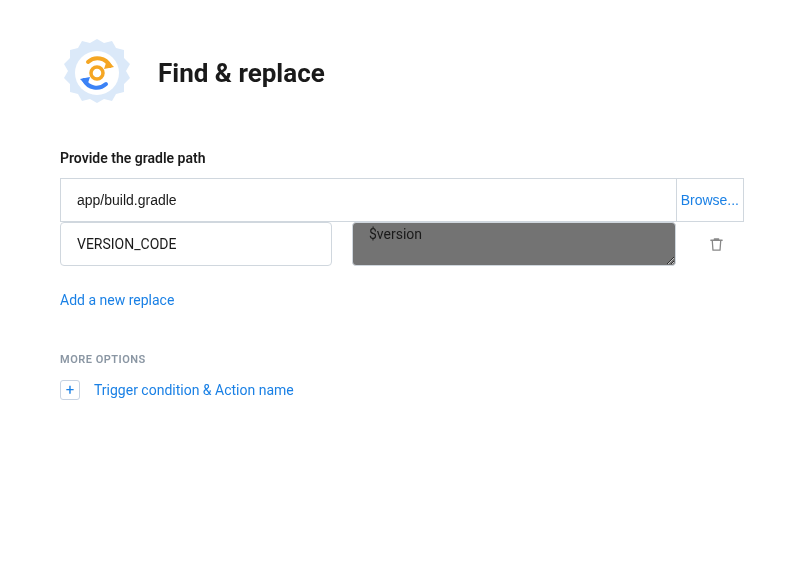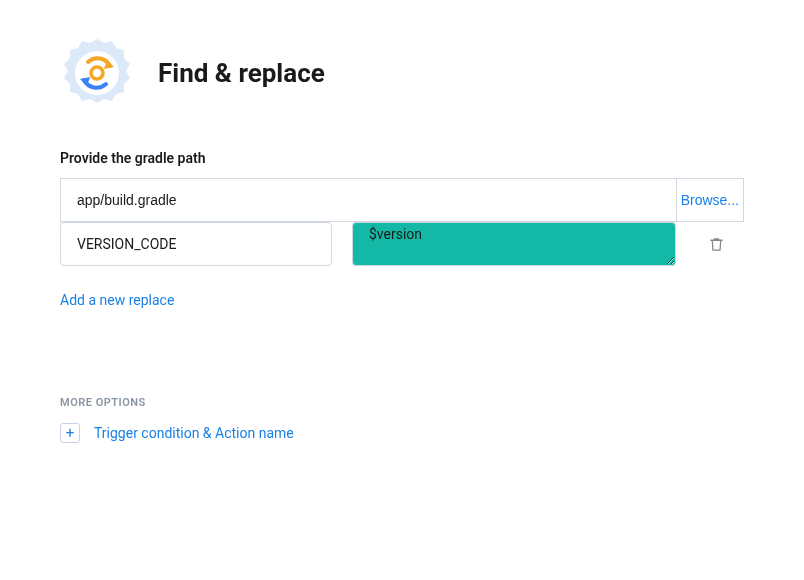--- a/index.html
+++ b/index.html
@@ -82,21 +82,21 @@
       font-family: inherit;
     }
     .replacement-textarea {
       width: 324px;
       border: 1px solid #d0d7de;
       border-radius: 4px;
       padding: 3px 16px;
       font-size: 14px;
       color: #1a1a1a;
       outline: none;
-      background: #14b8a6;
+      background: #737373;
       resize: both;
       font-family: inherit;
       min-height: 42px;
       height: 44px;
     }
     .trash-btn {
       background: none;
       border: none;
       cursor: pointer;
       display: flex;
@@ -117,21 +117,20 @@
       margin-top: 10px;
       margin-bottom: 45px;
     }
     .more-options-label {
       font-size: 11px;
       font-weight: 600;
       letter-spacing: 0.5px;
       color: #8a96a3;
       text-transform: uppercase;
       margin-bottom: 14px;
-      margin-top: 43px;
     }
     .expand-row {
       display: flex;
       align-items: center;
       gap: 14px;
       cursor: pointer;
     }
     .plus-btn {
       width: 20px;
       height: 20px;

